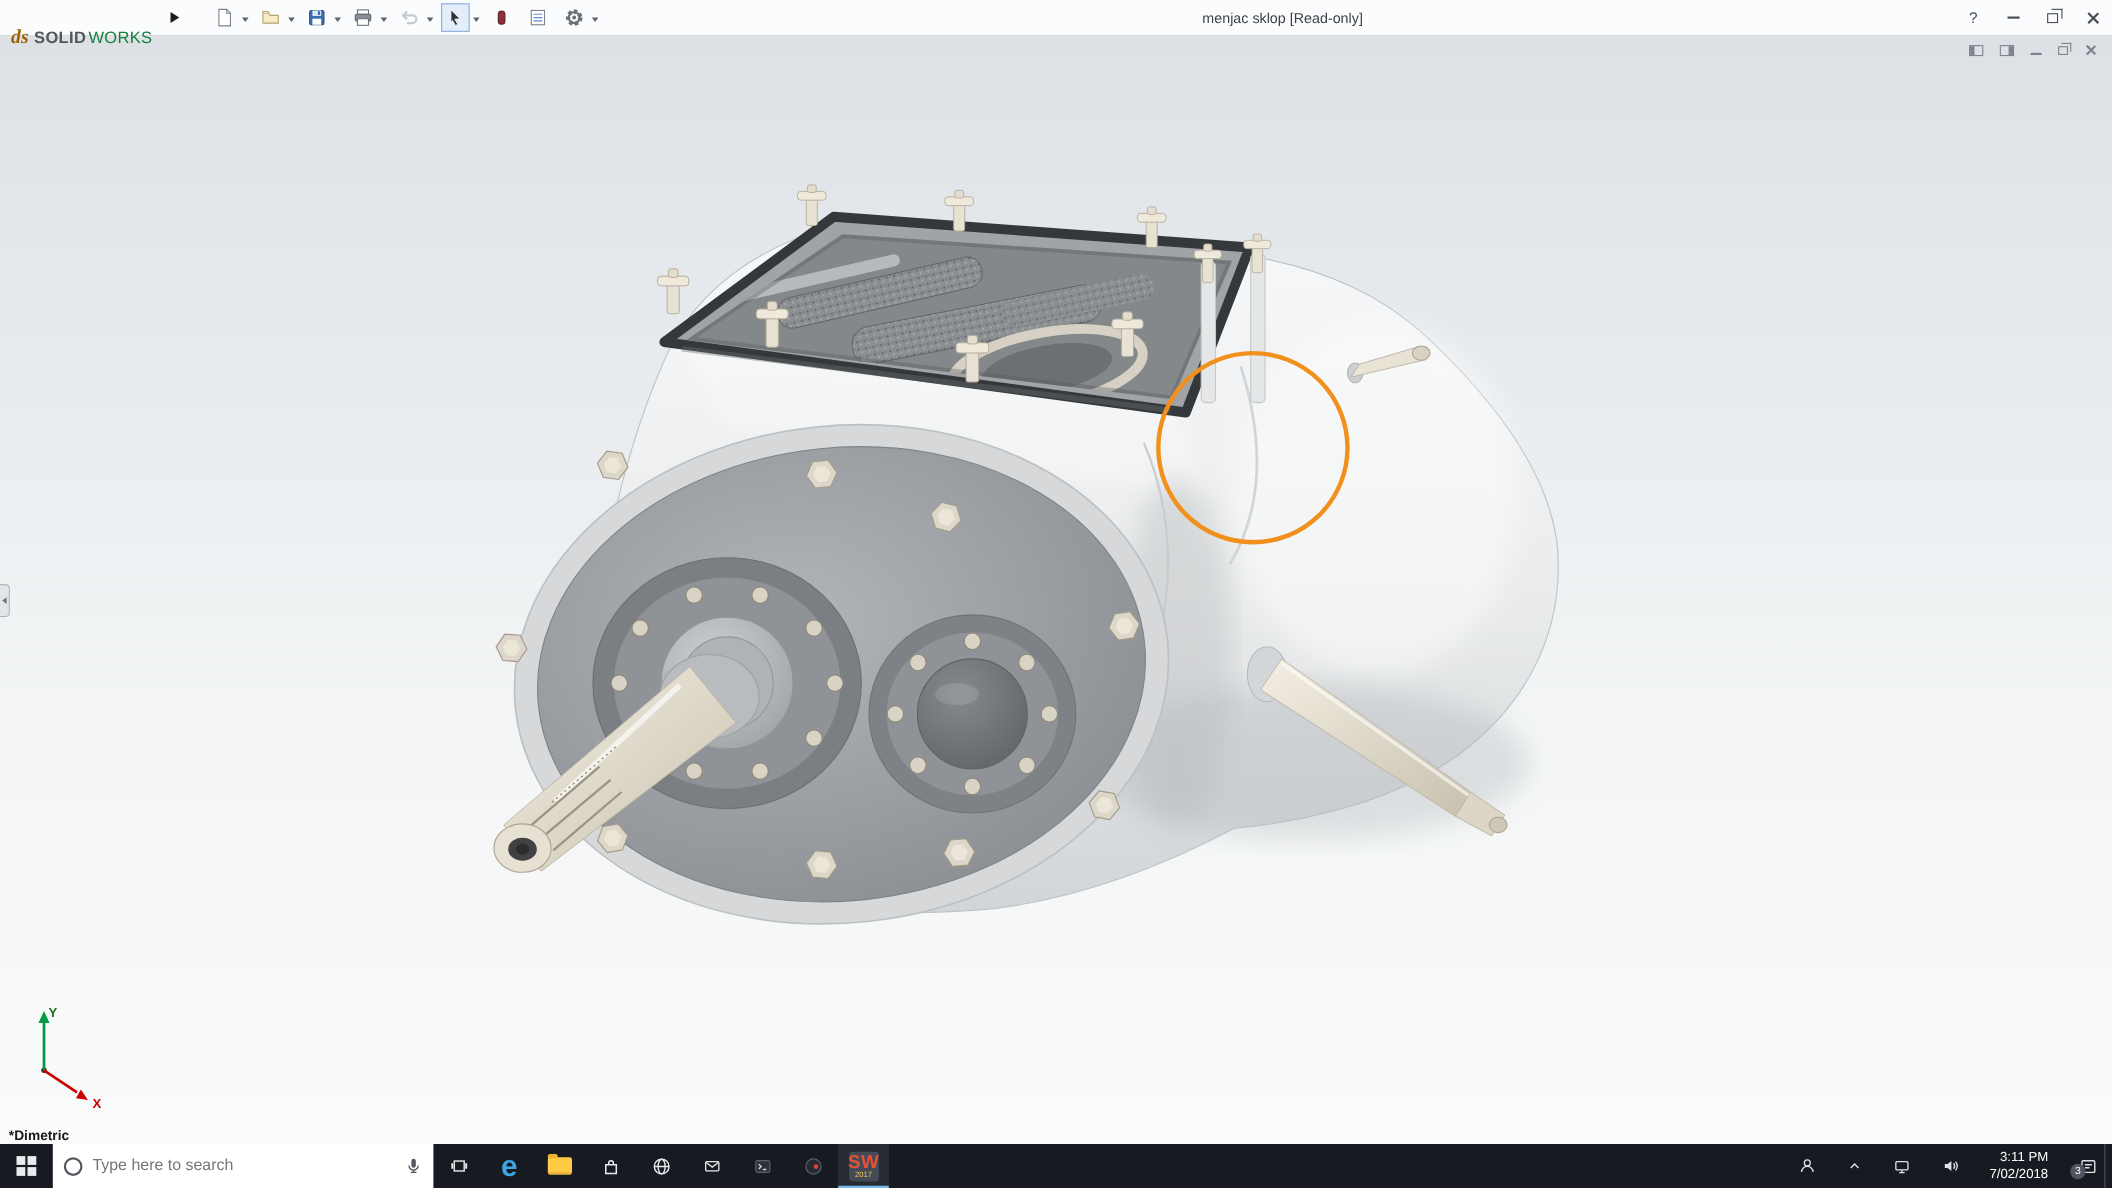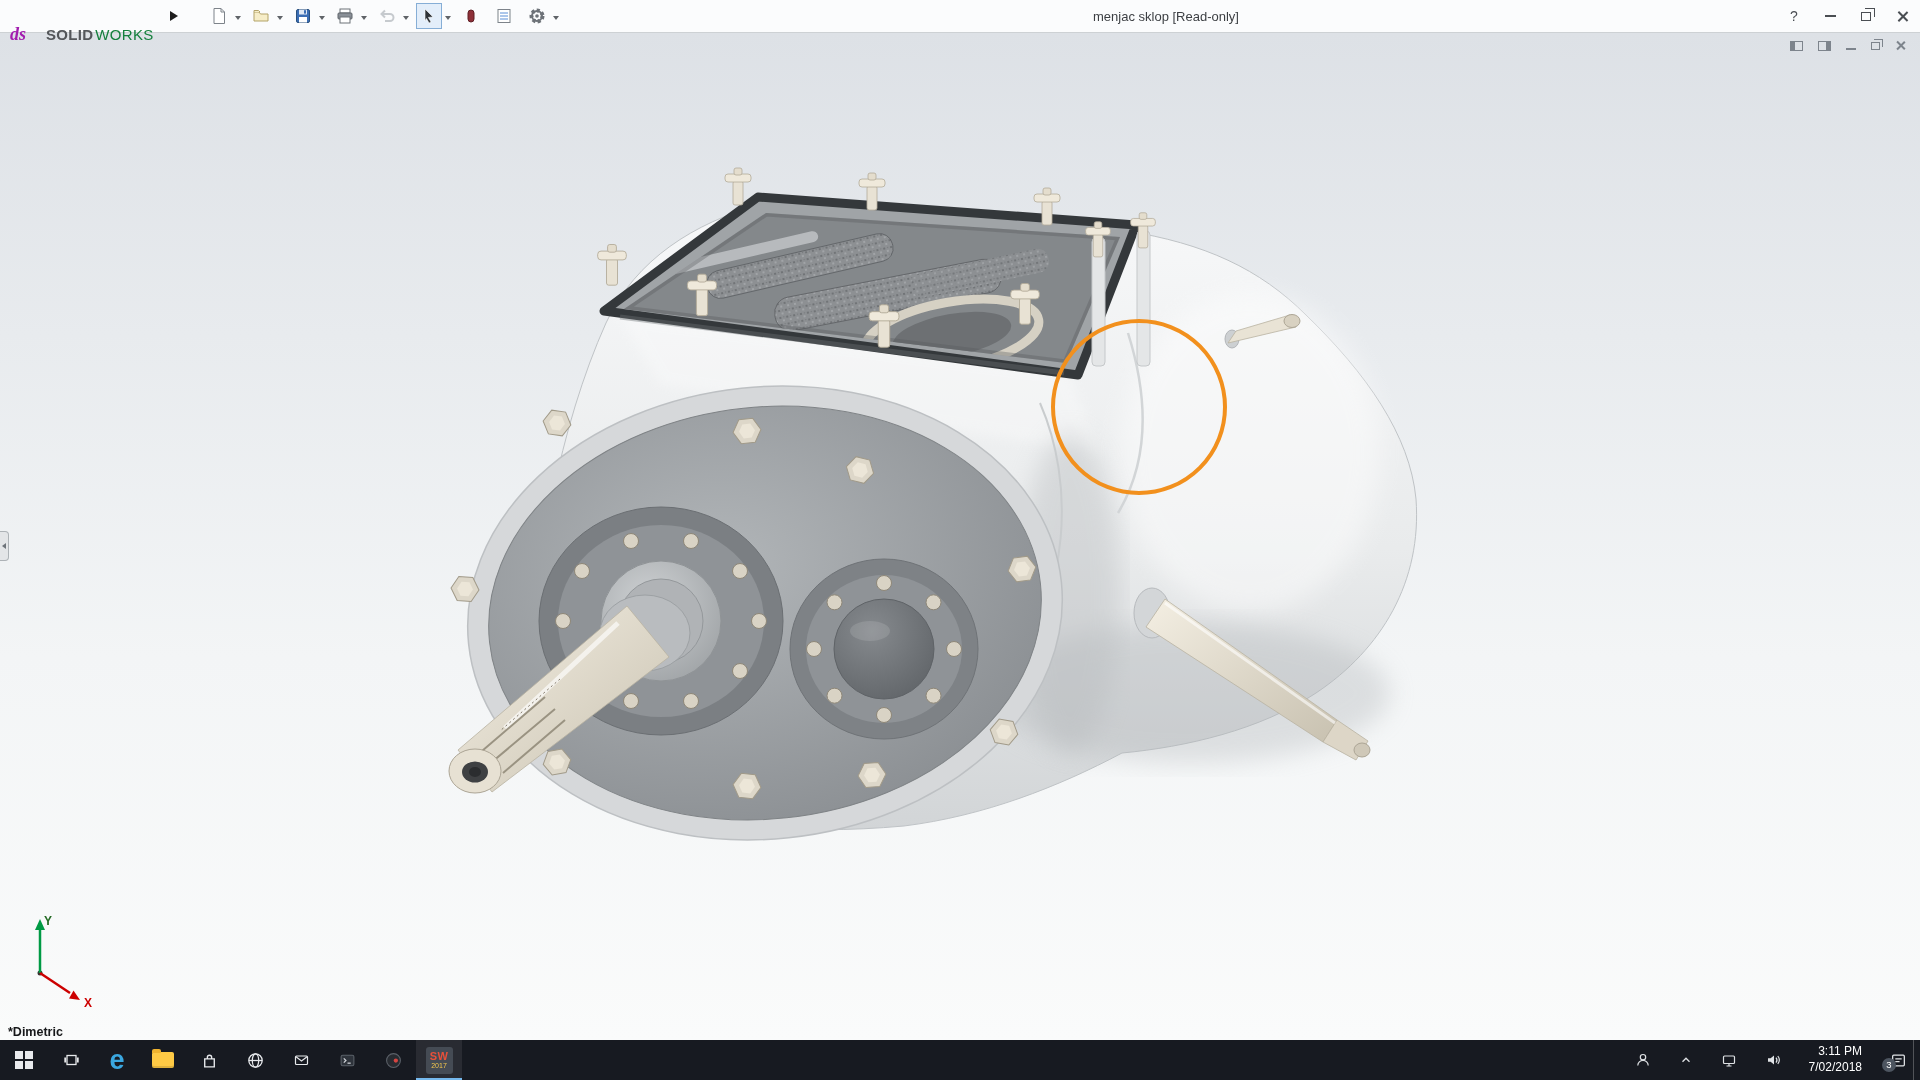--- a/index.html
+++ b/index.html
@@ -3,21 +3,21 @@
 <meta charset="utf-8">
 <style>
   * { box-sizing: border-box; margin: 0; padding: 0; }
   html,body { width:1920px; height:1080px; overflow:hidden; font-family:"Liberation Sans", sans-serif; background:#000; }
   .screen { position:relative; width:1920px; height:1080px; background:#fff; }
 
   
   .titlebar { position:absolute; top:0; left:0; width:1920px; height:33px; background:#fbfcfd;
               border-bottom:1px solid #cdd1d4; display:flex; align-items:center; z-index:6; }
   .logo { display:flex; align-items:baseline; margin-left:10px; gap:2px; }
-  .logo-ds { color:#a21caf; font-style:italic; font-weight:bold; font-size:18px; font-family:"Liberation Serif", serif; margin-right:18px; }
+  .logo-ds { color:#a16207; font-style:italic; font-weight:bold; font-size:18px; font-family:"Liberation Serif", serif; margin-right:3px; }
   .logo-solid { font-weight:bold; color:#53565a; font-size:15px; letter-spacing:.3px;margin-top:38px; }
   .logo-works { color:#15803d; font-size:15px; letter-spacing:.3px; }
   .expander { margin-left:16px; background:none; border:none; cursor:pointer; display:flex; align-items:center; }
   .play-tri { width:0; height:0; border-left:8px solid #1c1c1c; border-top:5.5px solid transparent; border-bottom:5.5px solid transparent; }
   .tb-group { display:flex; align-items:center; margin-left:28px; }
   .tool { display:flex; align-items:center; margin-right:7px; }
   .tb-btn { width:26px; height:26px; display:flex; align-items:center; justify-content:center; background:none;
             border:1px solid transparent; padding:0; cursor:pointer; }
   .tb-btn.active { border:1px solid #86aed6; background:#e3eefa; }
   .tb-btn.disabled { opacity:.8; }
@@ -69,21 +69,21 @@
   .app { width:46px; border:none; background:none; display:flex; align-items:center; justify-content:center;
          position:relative; cursor:pointer; }
   .app.active { background:rgba(255,255,255,.08); box-shadow:inset 0 -2px 0 #76b9ed; }
   .edge-e { font-size:27px; font-weight:bold; color:#3aa7e0; line-height:1; }
   .folder { width:22px; height:16px; background:#ffca45; border-radius:2px; position:relative;
             box-shadow:inset 0 -2px 0 rgba(0,0,0,.12); }
   .folder::before { content:""; position:absolute; top:-3px; left:0; width:9px; height:4px;
                     background:#f0b32f; border-radius:2px 2px 0 0; }
   .sw-icon { width:27px; height:27px; background:#454b54; border-radius:3px; display:flex; flex-direction:column;
              align-items:center; justify-content:center; line-height:1; }
-  .sw-icon b { color:#e8503a; font-size:11px; letter-spacing:.5px;text-align:center; }
+  .sw-icon b { color:#e8503a; font-size:17px; letter-spacing:.5px;text-align:center; }
   .sw-icon i { color:#f4c64d; font-size:7px; font-style:normal; }
   .tray { margin-left:auto; display:flex; align-items:center; gap:28px; padding-right:6px; }
   .tray-ic { display:flex; align-items:center; cursor:pointer; }
   .clock { color:#fff; font-size:12px; text-align:right; line-height:1.3; cursor:pointer; }
   .action { position:relative; }
   .badge { position:absolute; left:-8px; bottom:-3px; min-width:14px; height:14px; border-radius:7px;
            background:#4d5560; color:#fff; font-size:9.5px; display:flex; align-items:center;
            justify-content:center; padding:0 2px; }
   .show-desktop { width:7px; border-left:1px solid rgba(255,255,255,.25); cursor:pointer; }
 </style>
@@ -424,20 +424,30 @@
   <div class="taskbar">
     <button class="start">
       <span class="winlogo">
           <i></i>
           <i></i>
           <i></i>
           <i></i>
         </span>
     </button>
 
+    <div class="searchbox">
+      <span class="cortana"></span>
+      <input placeholder="Type here to search" style="">
+      <svg width="16" height="16" viewBox="0 0 16 16">
+        <rect x="6" y="1.5" width="4" height="8" rx="2" fill="#53585e"></rect>
+        <path d="M3.8 7.5a4.2 4.2 0 0 0 8.4 0" fill="none" stroke="#53585e" stroke-width="1.2"></path>
+        <line x1="8" y1="11.7" x2="8" y2="13.6" stroke="#53585e" stroke-width="1.2"></line>
+        <line x1="5.4" y1="13.8" x2="10.6" y2="13.8" stroke="#53585e" stroke-width="1.2"></line>
+      </svg>
+    </div>
 
     <button class="app">
       <svg width="17" height="16" viewBox="0 0 16 16">
         <rect x="3.5" y="3.5" width="9" height="9" stroke="#e7e9ec" fill="none" stroke-width="1.3"></rect>
         <rect x="0.8" y="5.5" width="1.8" height="5" fill="#e7e9ec"></rect>
         <rect x="13.4" y="5.5" width="1.8" height="5" fill="#e7e9ec"></rect>
       </svg>
     </button>
     <button class="app">
       <span class="edge-e">e</span>

